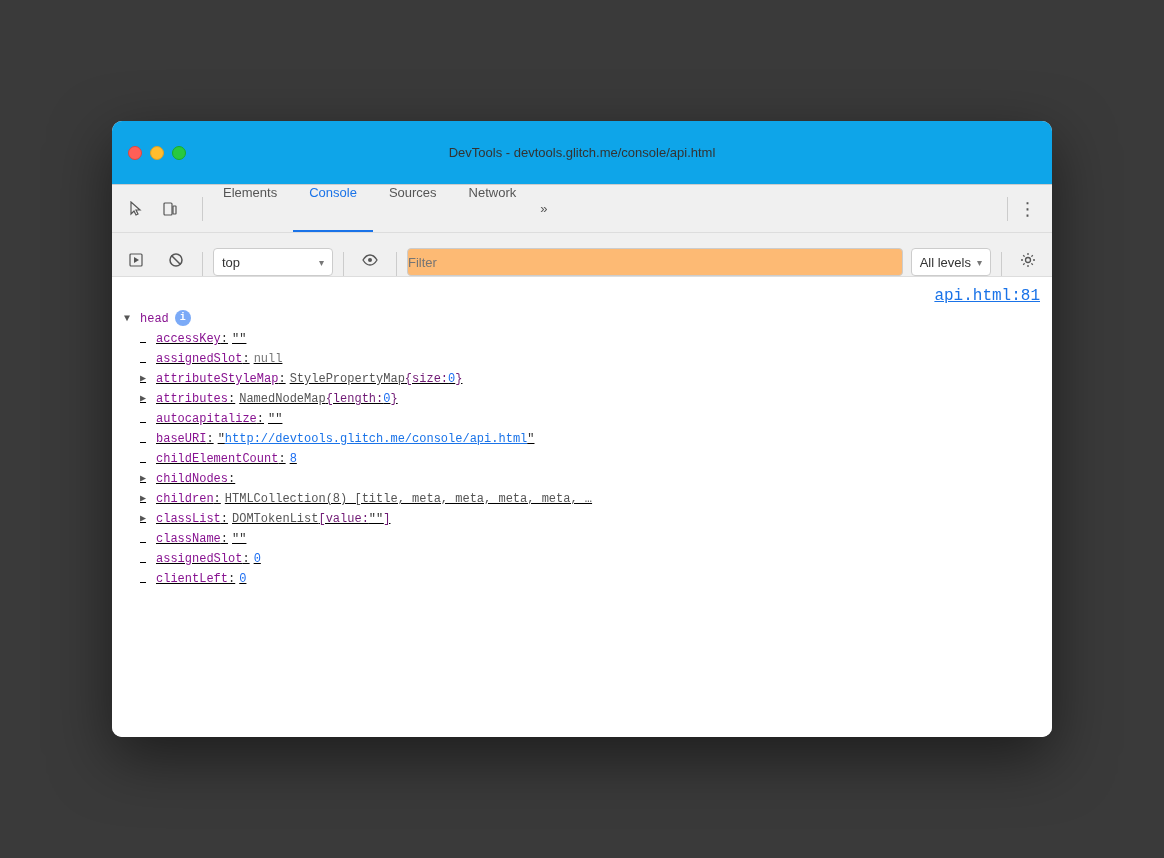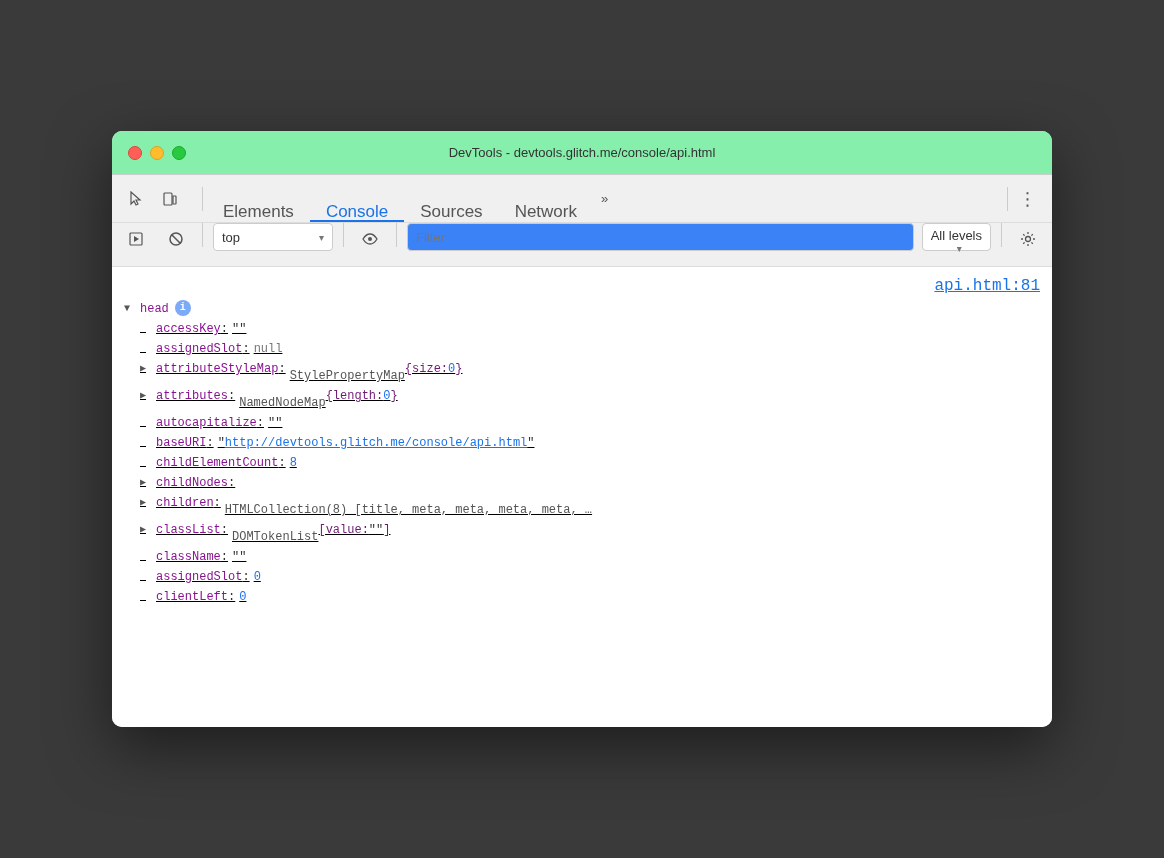--- a/index.html
+++ b/index.html
@@ -16,22 +16,22 @@
     .window {
       width: 940px;
       background: #f5f5f5;
       border-radius: 10px;
       overflow: hidden;
       box-shadow: 0 20px 60px rgba(0,0,0,0.5);
     }
 
     
     .title-bar {
-      background: #86efac;
-      height: 44px;
+      background: #0ea5e9;
+      height: 64px;
       display: flex;
       align-items: center;
       padding: 0 16px;
       border-bottom: 1px solid #ccc;
       position: relative;
     }
 
     .traffic-lights {
       display: flex;
       gap: 8px;
@@ -98,23 +98,23 @@
       display: flex;
       align-items: center;
       flex: 1;
       height: 100%;
     }
 
     .tab {
       padding: 0 16px;
       height: 100%;
       display: flex;
-      align-items: flex-end;
-      cursor: pointer;
-      font-size: 17px;
+      align-items: flex-start;
+      cursor: pointer;
+      font-size: 13px;
       color: #555;
       position: relative;
     }
 
     .tab.active {
       color: #1a73e8;
       font-weight: 500;
     }
 
     .tab.active::after {
@@ -152,21 +152,21 @@
       cursor: pointer;
       color: #555;
       font-size: 18px;
       letter-spacing: 1px;
     }
 
     
     .toolbar {
       background: #f0f0f0;
       display: flex;
-      align-items: flex-start;
+      align-items: flex-end;
       height: 44px;
       border-bottom: 1px solid #ddd;
       padding: 0 8px;
       gap: 8px;
     }
 
     .toolbar-btn {
       width: 32px;
       height: 32px;
       display: flex;
@@ -199,42 +199,41 @@
     }
 
     .context-select .arrow {
       margin-left: auto;
       font-size: 10px;
       color: #777;
     }
 
     .filter-input {
       flex: 1;
-      background: #3b82f6;
+      background: #fdba74;
       border: 1px solid #ccc;
       border-radius: 4px;
-      padding: 4px 8px;
+      padding: 4px 0;
       font-size: 13px;
       color: #333;
       height: 28px;
       min-width: 0;
     }
 
     .levels-select {
       display: flex;
       align-items: center;
       background: white;
       border: 1px solid #ccc;
       border-radius: 4px;
       padding: 4px 8px;
       cursor: pointer;
       font-size: 13px;
       color: #333;
       height: 28px;
-      flex-direction: column;
     }
 
     .levels-select .arrow {
       margin-left: 6px;
       font-size: 10px;
       color: #777;
     }
 
     
     .console-area {
@@ -296,21 +295,20 @@
     }
 
     .prop-url {
       color: #1a73e8;
       text-decoration: underline;
       cursor: pointer;
     }
 
     .prop-object {
       color: #555;
-      margin-top: 7px;
     }
 
     .prop-object-key {
       color: #701a75;
     }
 
     .head-label {
       color: #881391;
       font-weight: normal;
     }

